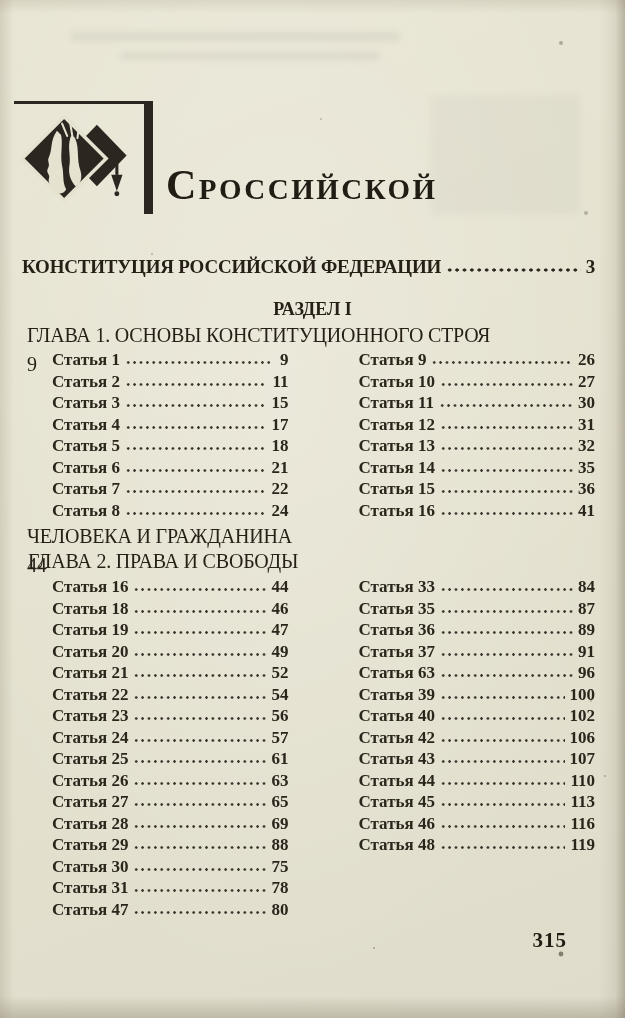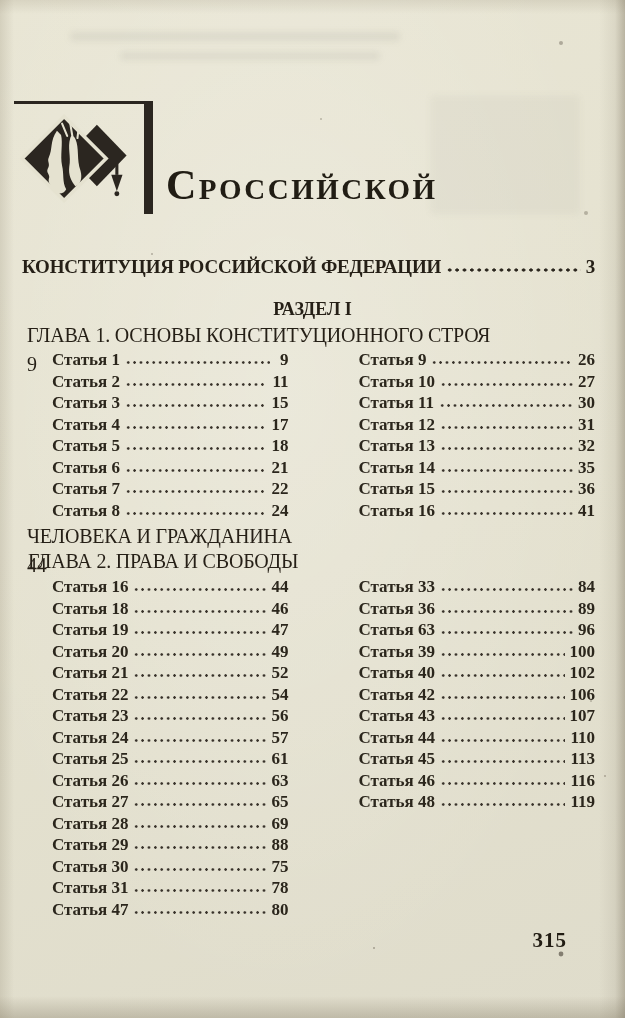--- a/index.html
+++ b/index.html
@@ -316,27 +316,37 @@
       </div>
     <div class="col">
 
         <div class="entry row">
           <span>Статья 33</span>
           <span class="dots"></span>
           <span class="pg">84</span>
         </div>
 
 
+        <div class="entry row">
+          <span>Статья 35</span>
+          <span class="dots"></span>
+          <span class="pg">87</span>
+        </div>
 
         <div class="entry row">
           <span>Статья 36</span>
           <span class="dots"></span>
           <span class="pg">89</span>
         </div>
 
+        <div class="entry row">
+          <span>Статья 37</span>
+          <span class="dots"></span>
+          <span class="pg">91</span>
+        </div>
 
         <div class="entry row">
           <span>Статья 63</span>
           <span class="dots"></span>
           <span class="pg">96</span>
         </div>
 
         <div class="entry row">
           <span>Статья 39</span>
           <span class="dots"></span>

